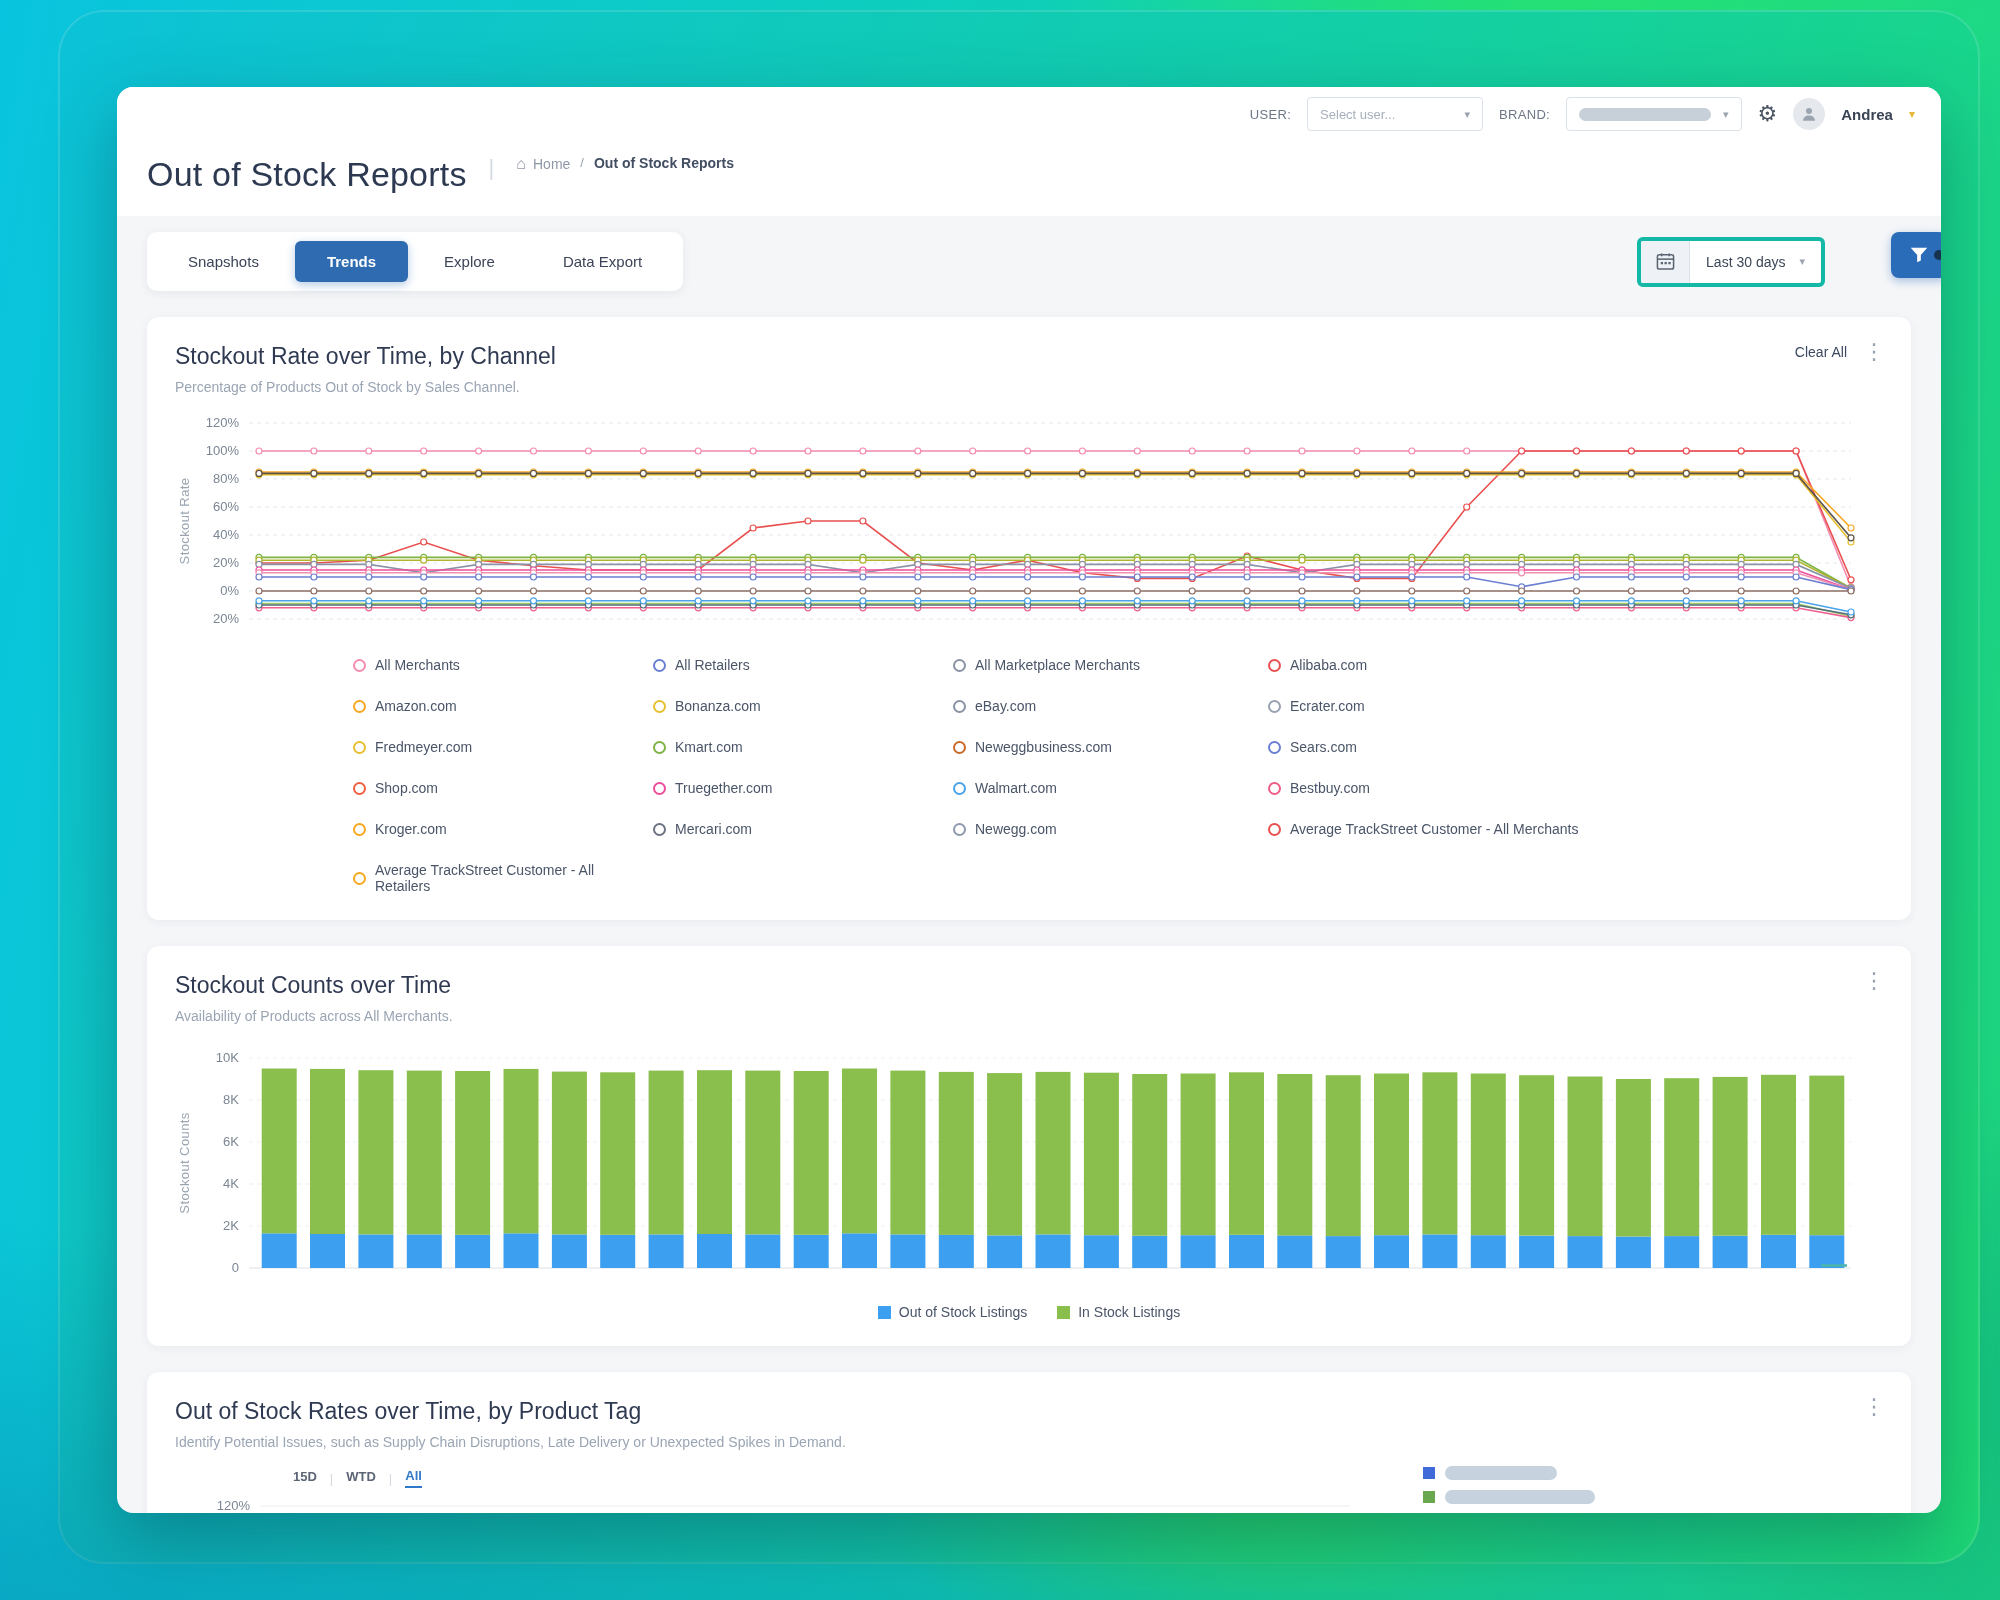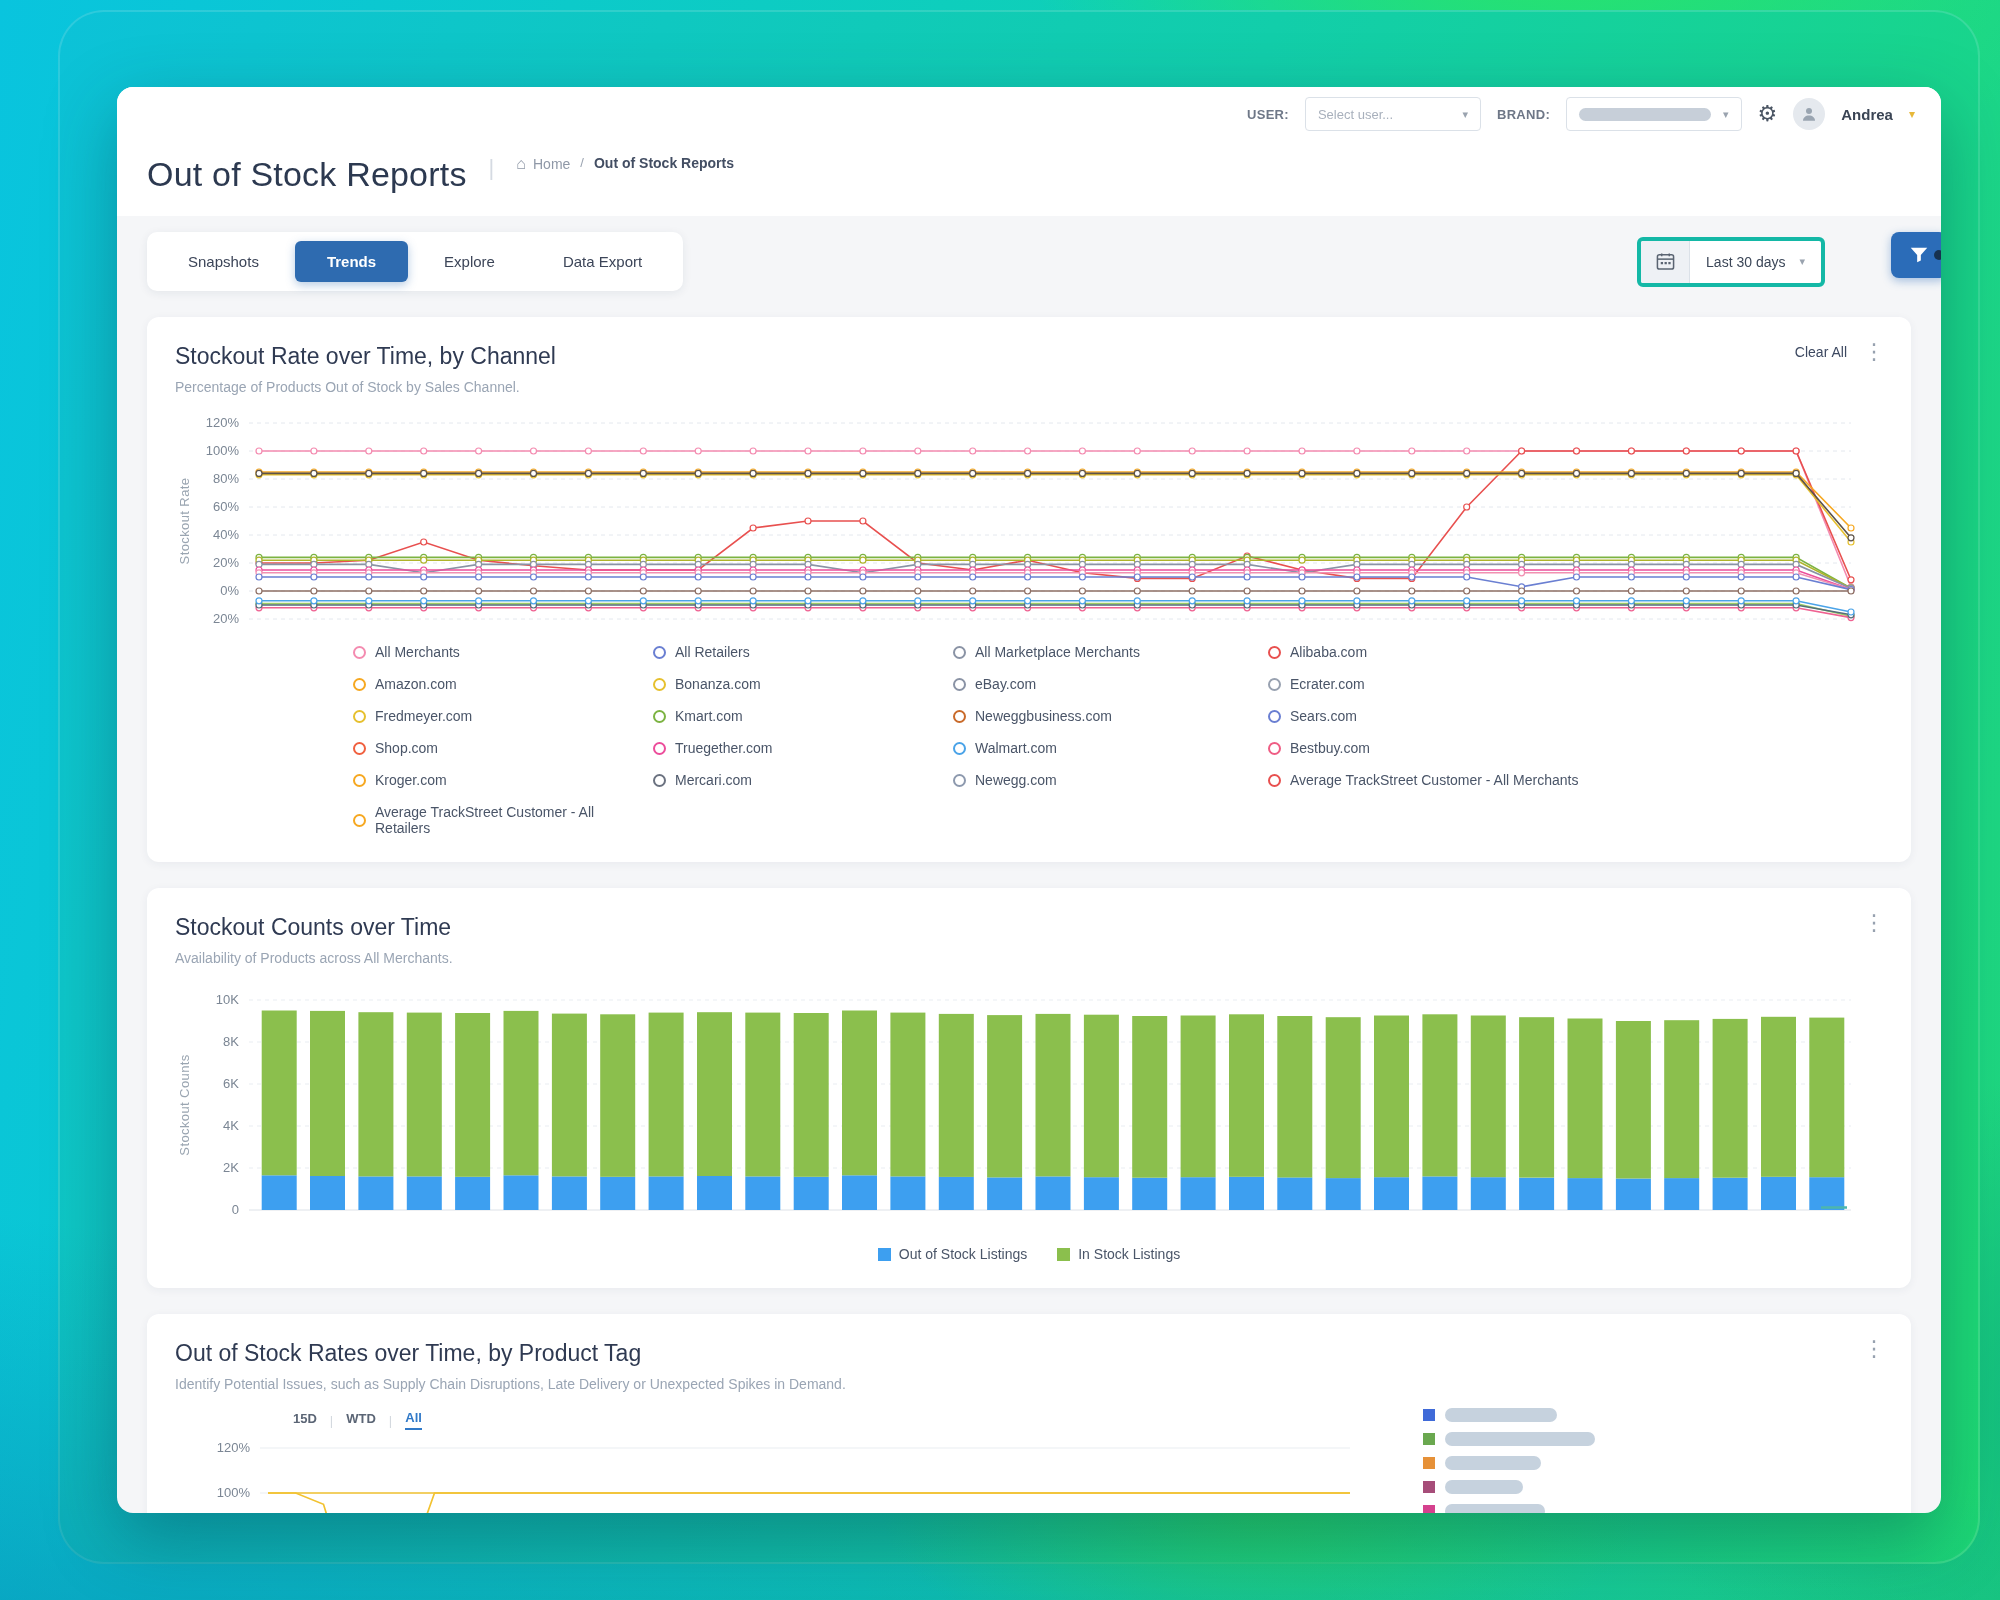--- a/index.html
+++ b/index.html
@@ -17,21 +17,21 @@
   .wp-dark{position:absolute;left:0;bottom:0;width:100%;height:420px;
     background:linear-gradient(8deg, rgba(6,120,170,.40) 0%, rgba(6,120,170,0) 55%);}
   .wp-blob{position:absolute;left:880px;bottom:-70px;width:760px;height:320px;
     background:radial-gradient(closest-side, rgba(46,230,80,.75), rgba(46,230,80,0));}
 
   .window{position:absolute;left:117px;top:87px;width:1824px;height:1426px;background:#f5f6f8;
     border-radius:16px;box-shadow:0 24px 70px rgba(0,45,70,.35);overflow:hidden;z-index:2;}
 
   .top-white{background:#fff;}
   .topbar{height:54px;display:flex;align-items:center;justify-content:flex-end;gap:16px;padding:0 26px;}
-  .label-small{font-size:13px;font-weight:bold;color:#6e7787;letter-spacing:.3px;}
+  .label-small{font-size:13px;font-weight:normal;color:#6e7787;letter-spacing:.3px;}
   .select{height:32px;background:#fff;border:1px solid #dbe1e8;border-radius:4px;display:flex;align-items:center;gap:12px;padding:0 12px;font-size:13px;color:#a8b0bc;cursor:pointer;}
   .select .chev{color:#9aa3af;font-size:11px;}
   .brand-pill{width:132px;height:13px;border-radius:7px;background:#c7cfd9;}
   .gear{font-size:22px;color:#4b5563;cursor:pointer;line-height:1;}
   .avatar{width:32px;height:32px;border-radius:50%;background:#e5e9ee;display:flex;align-items:center;justify-content:center;cursor:pointer;}
   .username{font-size:15px;font-weight:bold;color:#3a4454;cursor:pointer;}
   .chev-gold{color:#e7b83a;font-size:12px;}
 
   .title-row{display:flex;align-items:flex-start;padding:14px 30px 22px;}
   h1{font-size:34px;font-weight:500;color:#2c3950;margin:0;letter-spacing:.2px;}
@@ -59,21 +59,21 @@
   .card-sub{font-size:14px;color:#9aa5b4;margin:0;}
   .card-actions{position:absolute;top:24px;right:26px;display:flex;align-items:center;gap:16px;}
   .clear-all{font-size:14px;color:#3d4961;font-weight:500;cursor:pointer;}
   .kebab{font-size:22px;color:#97a1af;cursor:pointer;line-height:1;}
 
   svg text{font-family:"Liberation Sans",sans-serif;}
   svg .tick{font-size:13px;fill:#7b8694;}
   svg .axis-title{font-size:13px;fill:#9aa5b1;letter-spacing:.4px;}
 
   .chart-wrap{margin-top:16px;}
-  .legend-grid{display:grid;grid-template-columns:300px 300px 315px 1fr;padding-left:178px;row-gap:16px;margin-top:3px;}
+  .legend-grid{display:grid;grid-template-columns:300px 300px 315px 1fr;padding-left:178px;row-gap:25px;margin-top:16px;}
   .lg-item{display:flex;align-items:center;gap:9px;font-size:14px;color:#4a5568;cursor:pointer;}
   .ring{width:13px;height:13px;border-radius:50%;border:2px solid;box-sizing:border-box;flex:none;}
 
   .bar-legend{display:flex;justify-content:center;gap:30px;margin-top:8px;font-size:14px;color:#4a5568;}
   .bl-item{display:flex;align-items:center;gap:8px;cursor:pointer;}
   .sq{width:13px;height:13px;flex:none;}
 
   .card3-body{display:flex;margin-top:10px;}
   .c3-left{flex:none;}
   .range-tabs{display:flex;align-items:center;gap:13px;margin:8px 0 0 118px;font-size:13px;font-weight:bold;color:#5b6575;}

